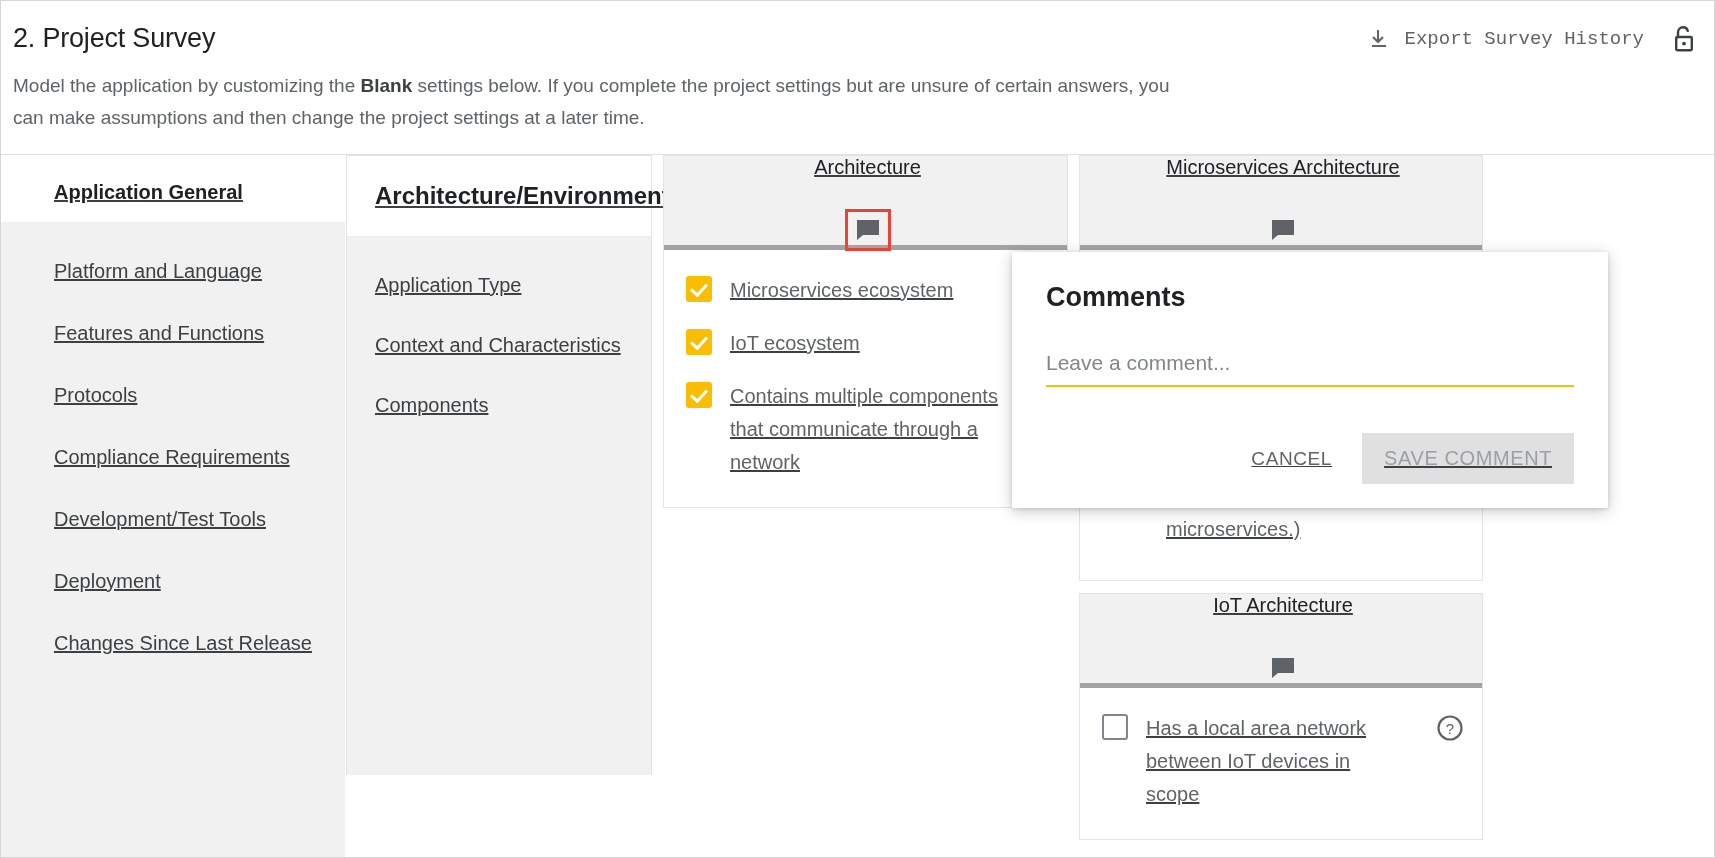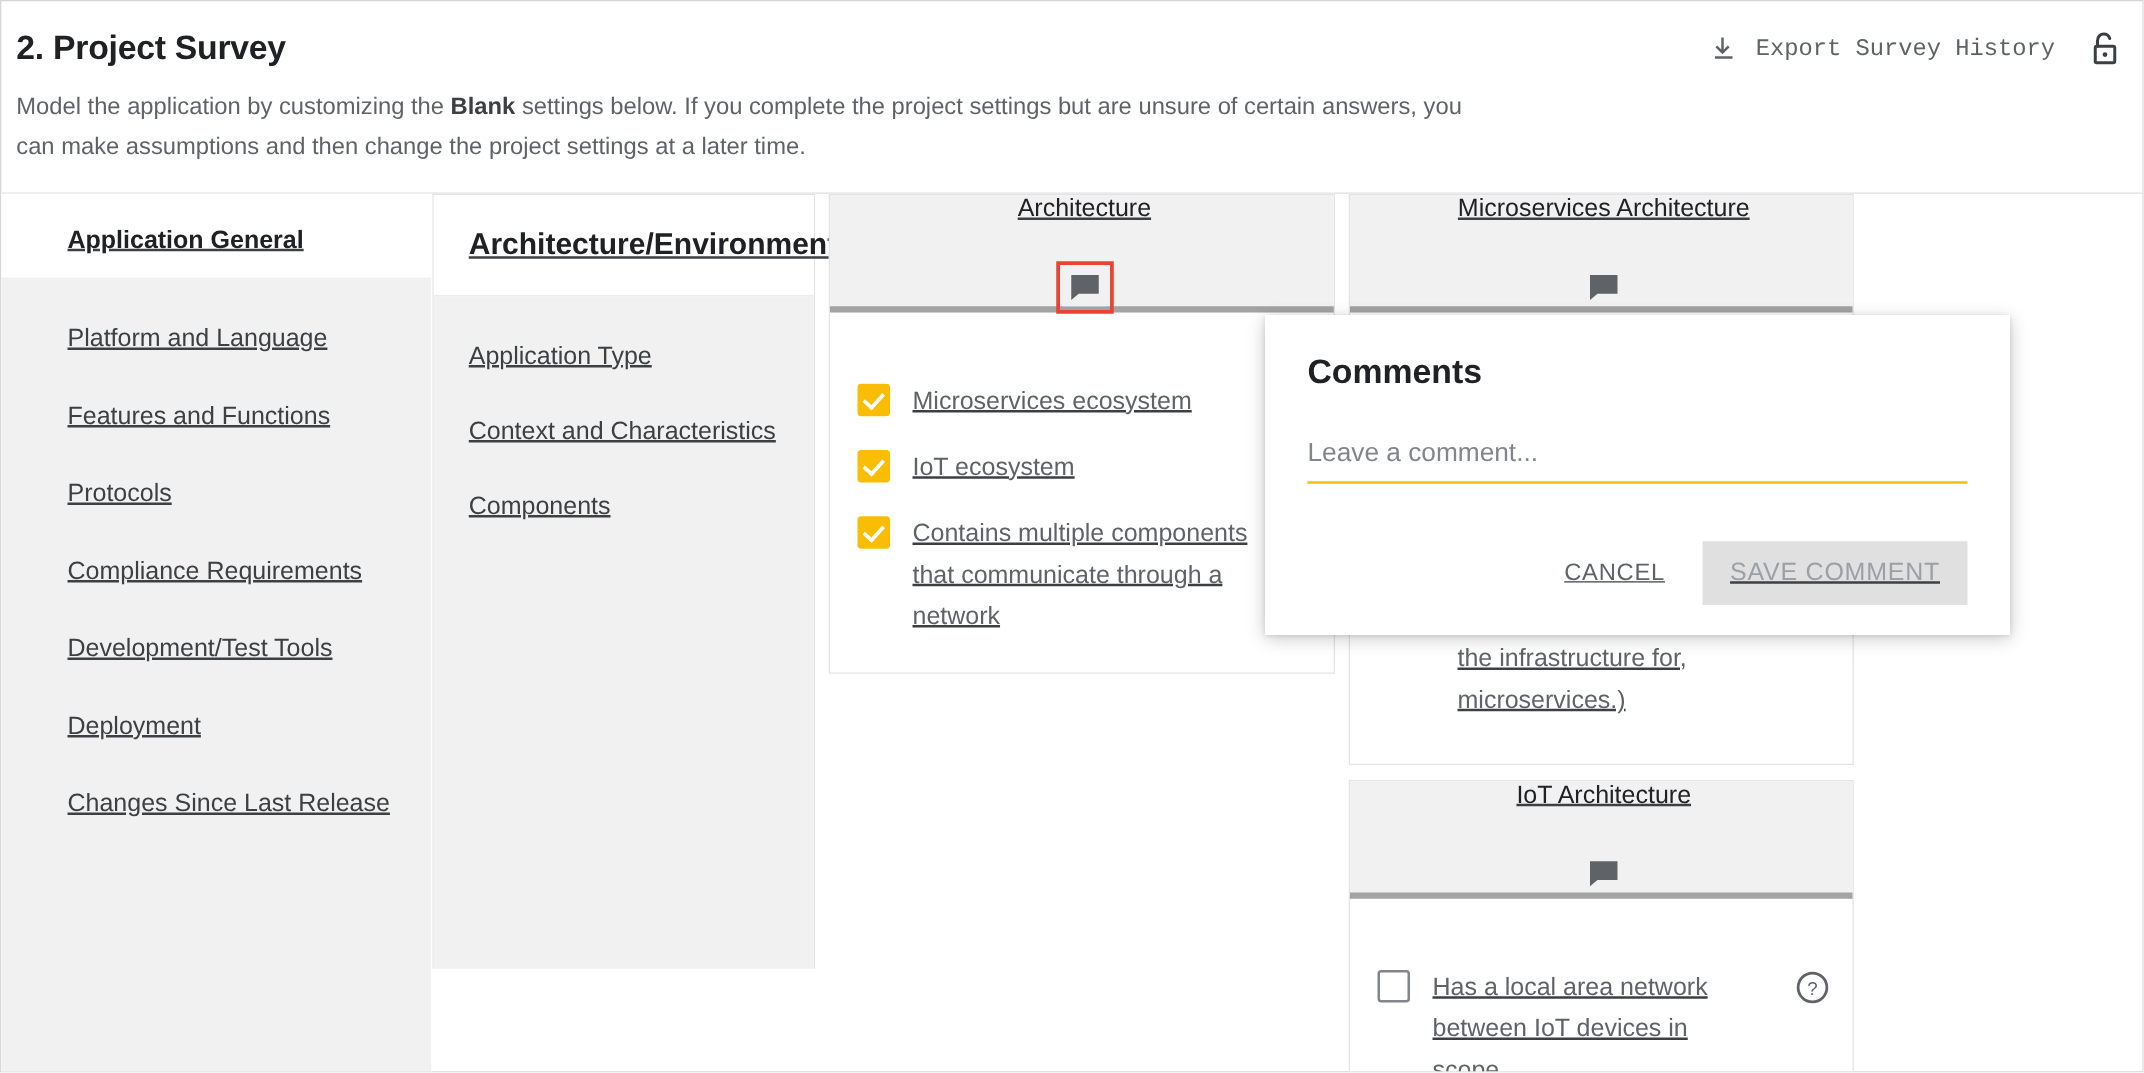--- a/index.html
+++ b/index.html
@@ -30,21 +30,21 @@
   
   .header {
     position: relative;
     padding: 22px 26px 26px 10px;
     border-bottom: 1px solid #e0e0e0;
     height: 154px;
     box-sizing: border-box;
   }
   .page-title {
     font-size: 27px;
-    font-weight: bold;
+    font-weight: normal;
     color: #202124;
     margin: 0 0 16px 2px;
     letter-spacing: -0.2px;
   }
   .page-desc {
     font-size: 19px;
     line-height: 32px;
     color: #5f6368;
     max-width: 1180px;
     margin: 0 0 0 2px;
@@ -193,21 +193,20 @@
     width: 34px;
     height: 30px;
   }
   .comment-btn.highlighted {
     outline: 3px solid #ea4335;
     outline-offset: 3px;
     background: #f1f1f1;
   }
   .card-body {
     padding: 24px 18px 24px 22px;
-    margin-top: 31px;
   }
   .opt-row {
     display: flex;
     align-items: flex-start;
     gap: 18px;
     margin-bottom: 20px;
     position: relative;
   }
   .opt-row:last-child { margin-bottom: 4px; }
   .cb {

